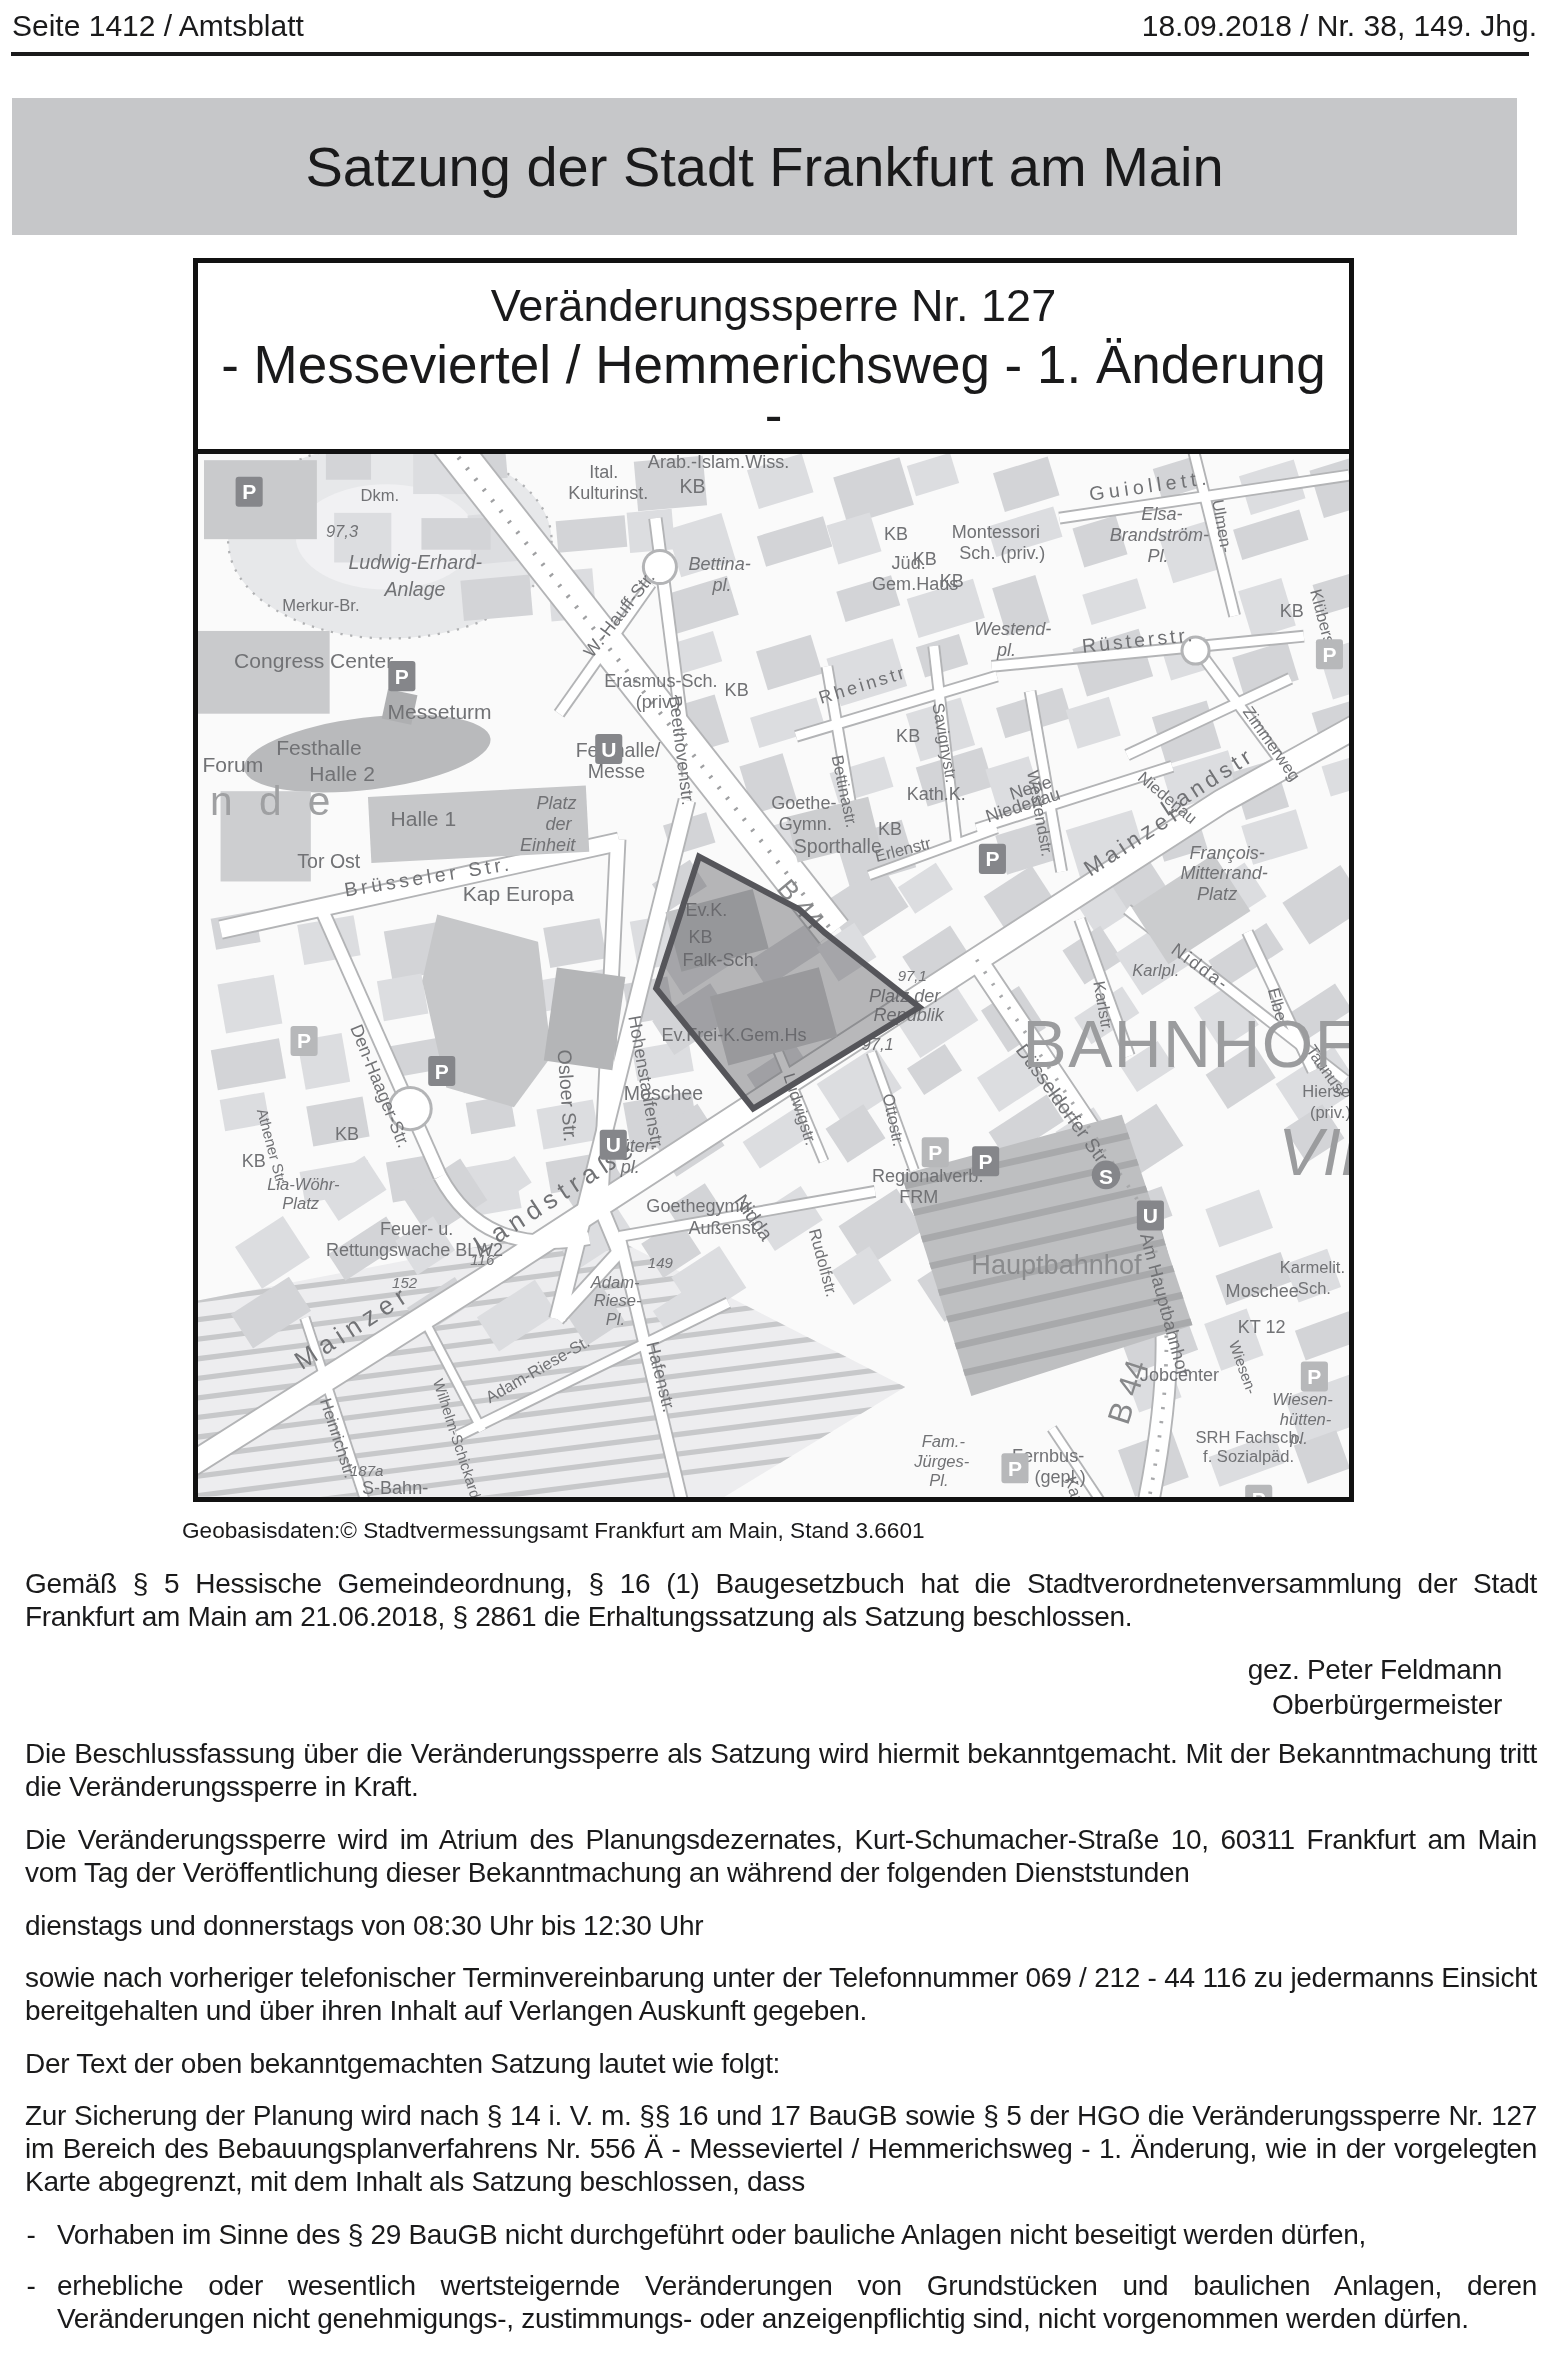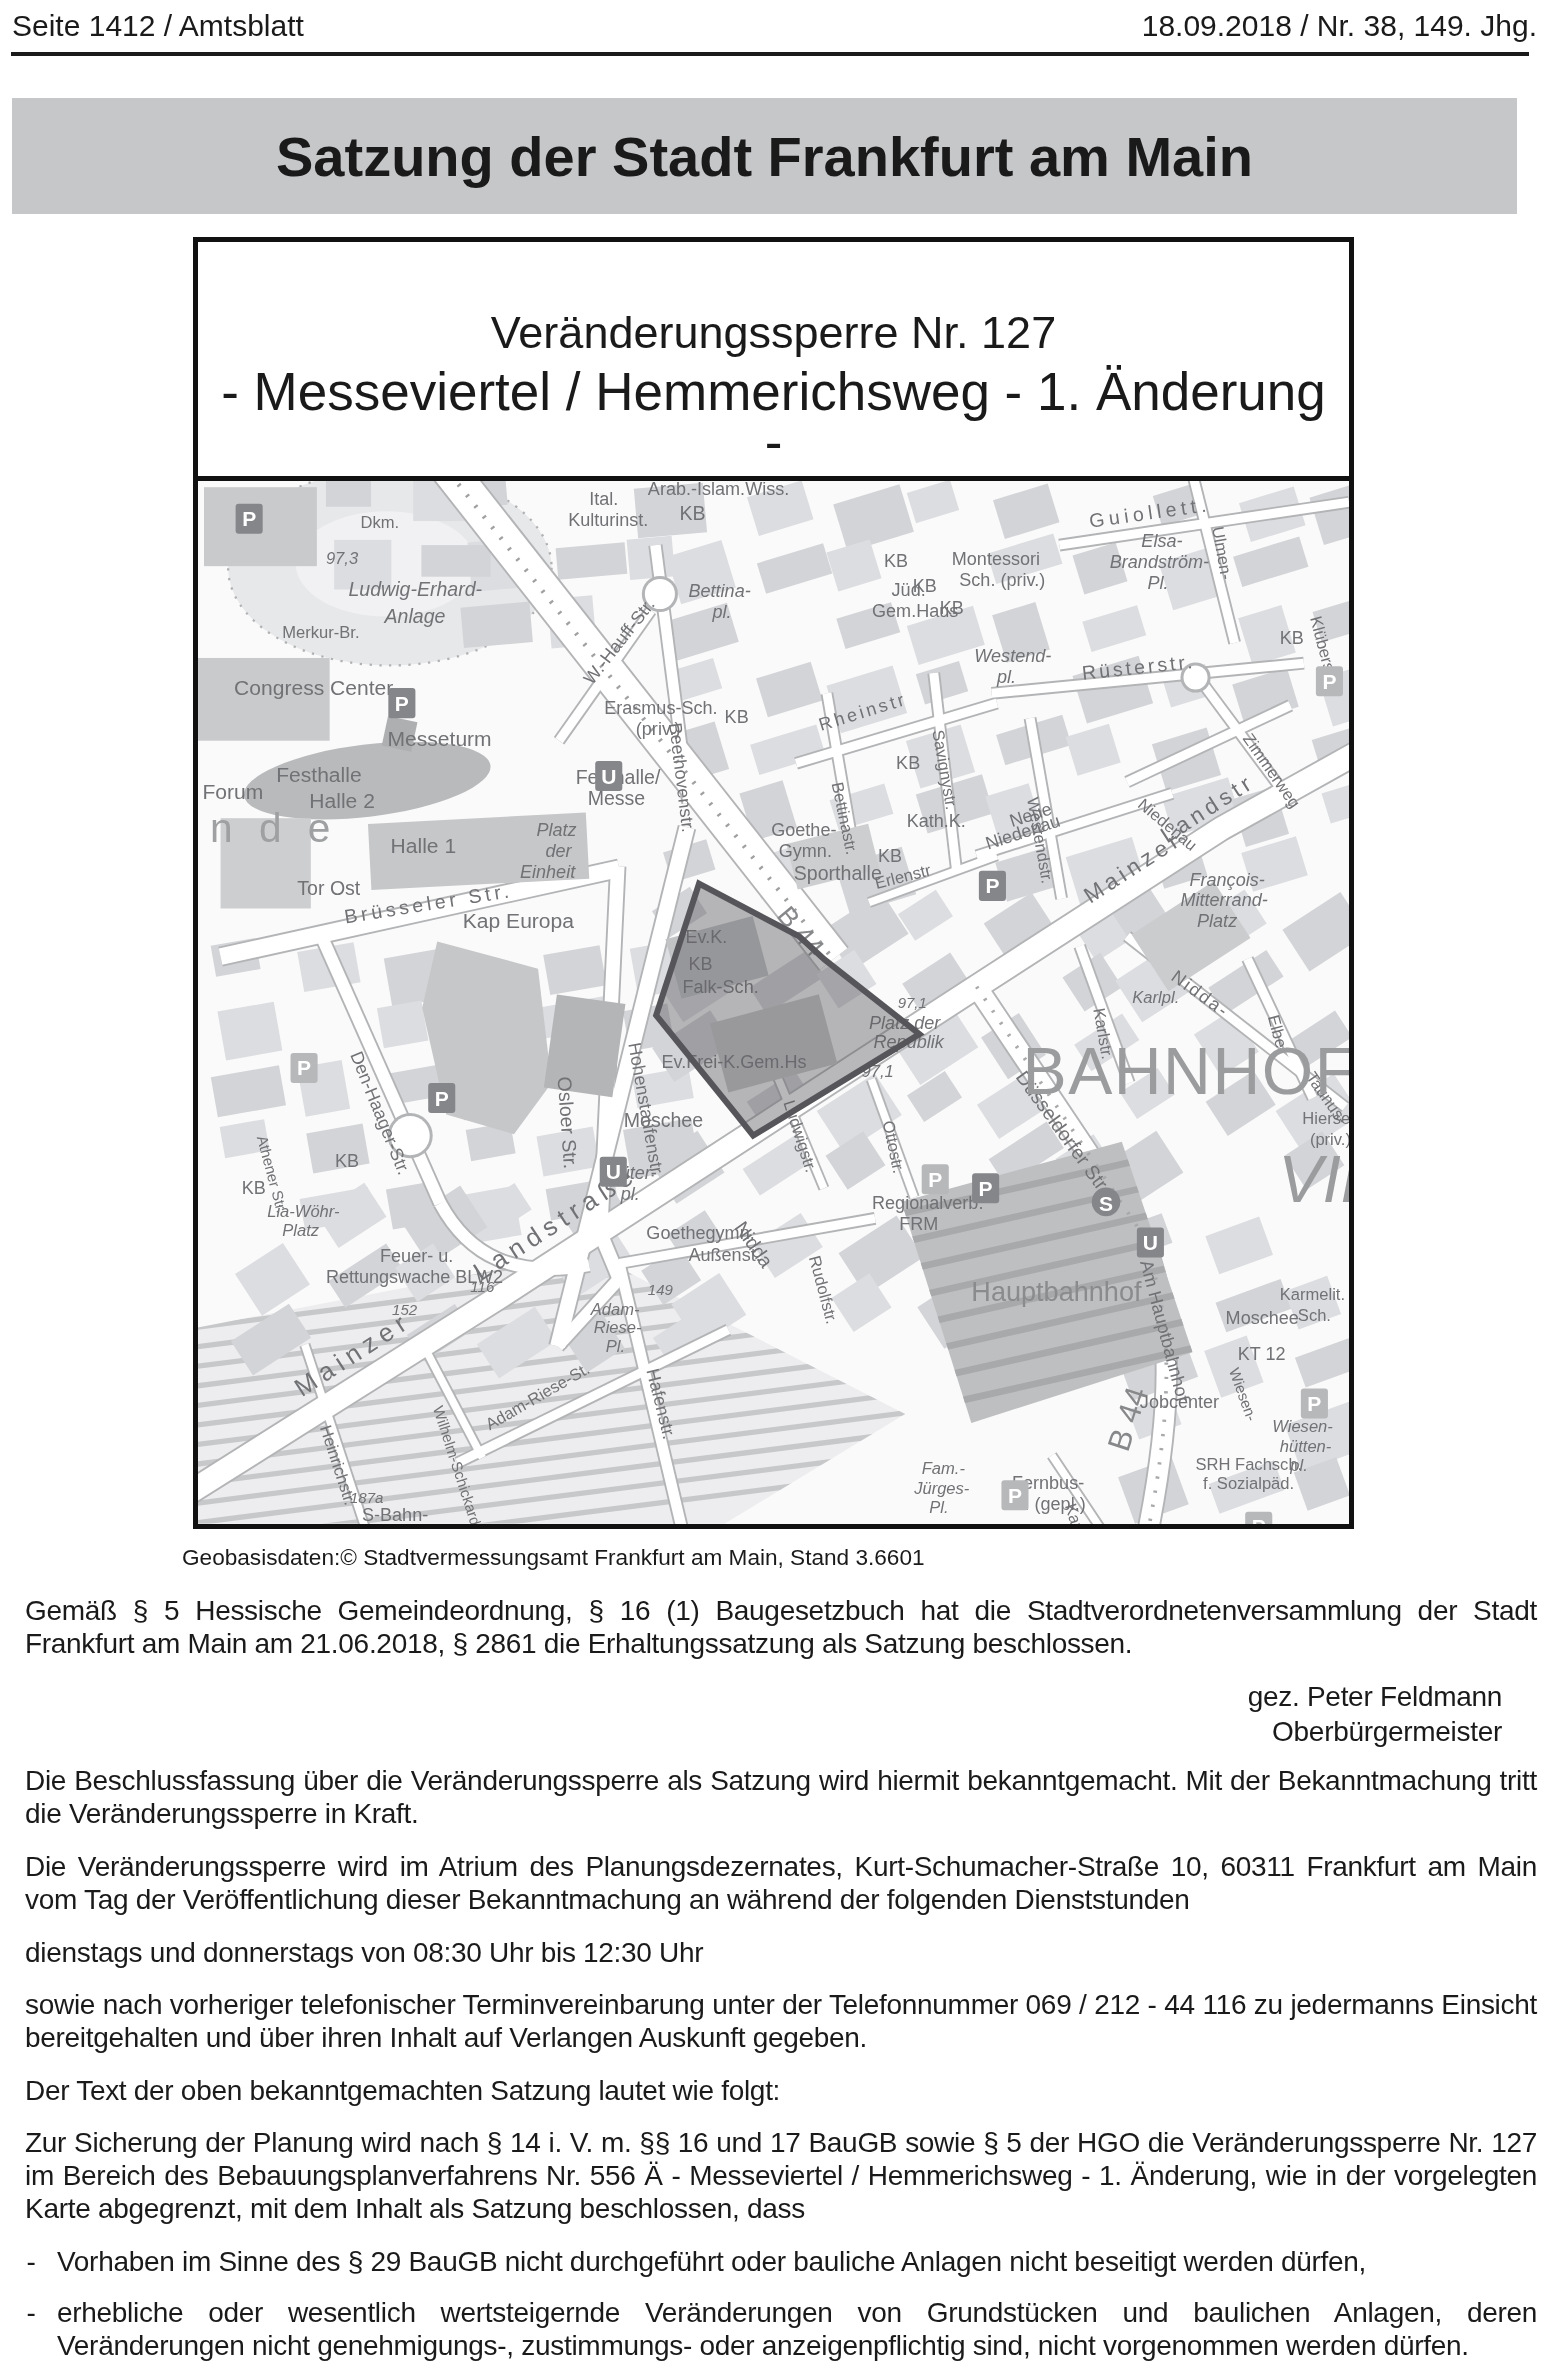--- a/index.html
+++ b/index.html
@@ -4,26 +4,26 @@
 <style>
   html,body{margin:0;padding:0;}
   body{
     width:1558px;height:2377px;background:#ffffff;
     font-family:"Liberation Sans",sans-serif;color:#1a1a1b;
     position:relative;overflow:hidden;
   }
   .header{display:flex;justify-content:space-between;align-items:flex-end;
     padding:9px 21px 0 12px;font-size:30px;}
   .rule{margin:9px 29px 0 10.5px;border-top:4.5px solid #1a1a1b;height:0;}
-  .banner{margin:42px 41px 0 12px;background:#c6c7c9;height:116px;
+  .banner{margin:42px 41px 0 12px;background:#c6c7c9;height:137px;
     display:flex;align-items:center;justify-content:center;
-    font-size:56px;font-weight:bold;letter-spacing:0px;}
+    font-size:56px;font-weight:normal;letter-spacing:0px;}
   .box{margin-left:193px;margin-top:22.6px;width:1151px;border:5.3px solid #111;}
   .box-titles{padding:15px 7.5px 9px;text-align:center;}
-  .bt1{font-size:45px;line-height:56px;margin-bottom:6px;margin-top:48px;}
+  .bt1{font-size:45px;line-height:56px;margin-bottom:6px;}
   .bt2{font-size:39px;line-height:50px;}
   .bt3{font-size:53px;line-height:50px;}
   .map-wrap{border-top:5.3px solid #111;height:1043px;overflow:hidden;background:#fafafa;}
   svg{display:block;}
   svg text{font-family:"Liberation Sans",sans-serif;}
   .caption{margin:16.6px 0 0 182px;font-size:22.6px;}
   .content{padding:0 21px 0 25px;margin-top:22.6px;font-size:28px;line-height:33px;letter-spacing:-0.3px;}
   .para{text-align:justify;margin-bottom:19.6px;}
   .sig{text-align:right;font-weight:normal;line-height:35px;padding-right:35px;margin-bottom:15px;}
   .single{margin-bottom:19.6px;}

